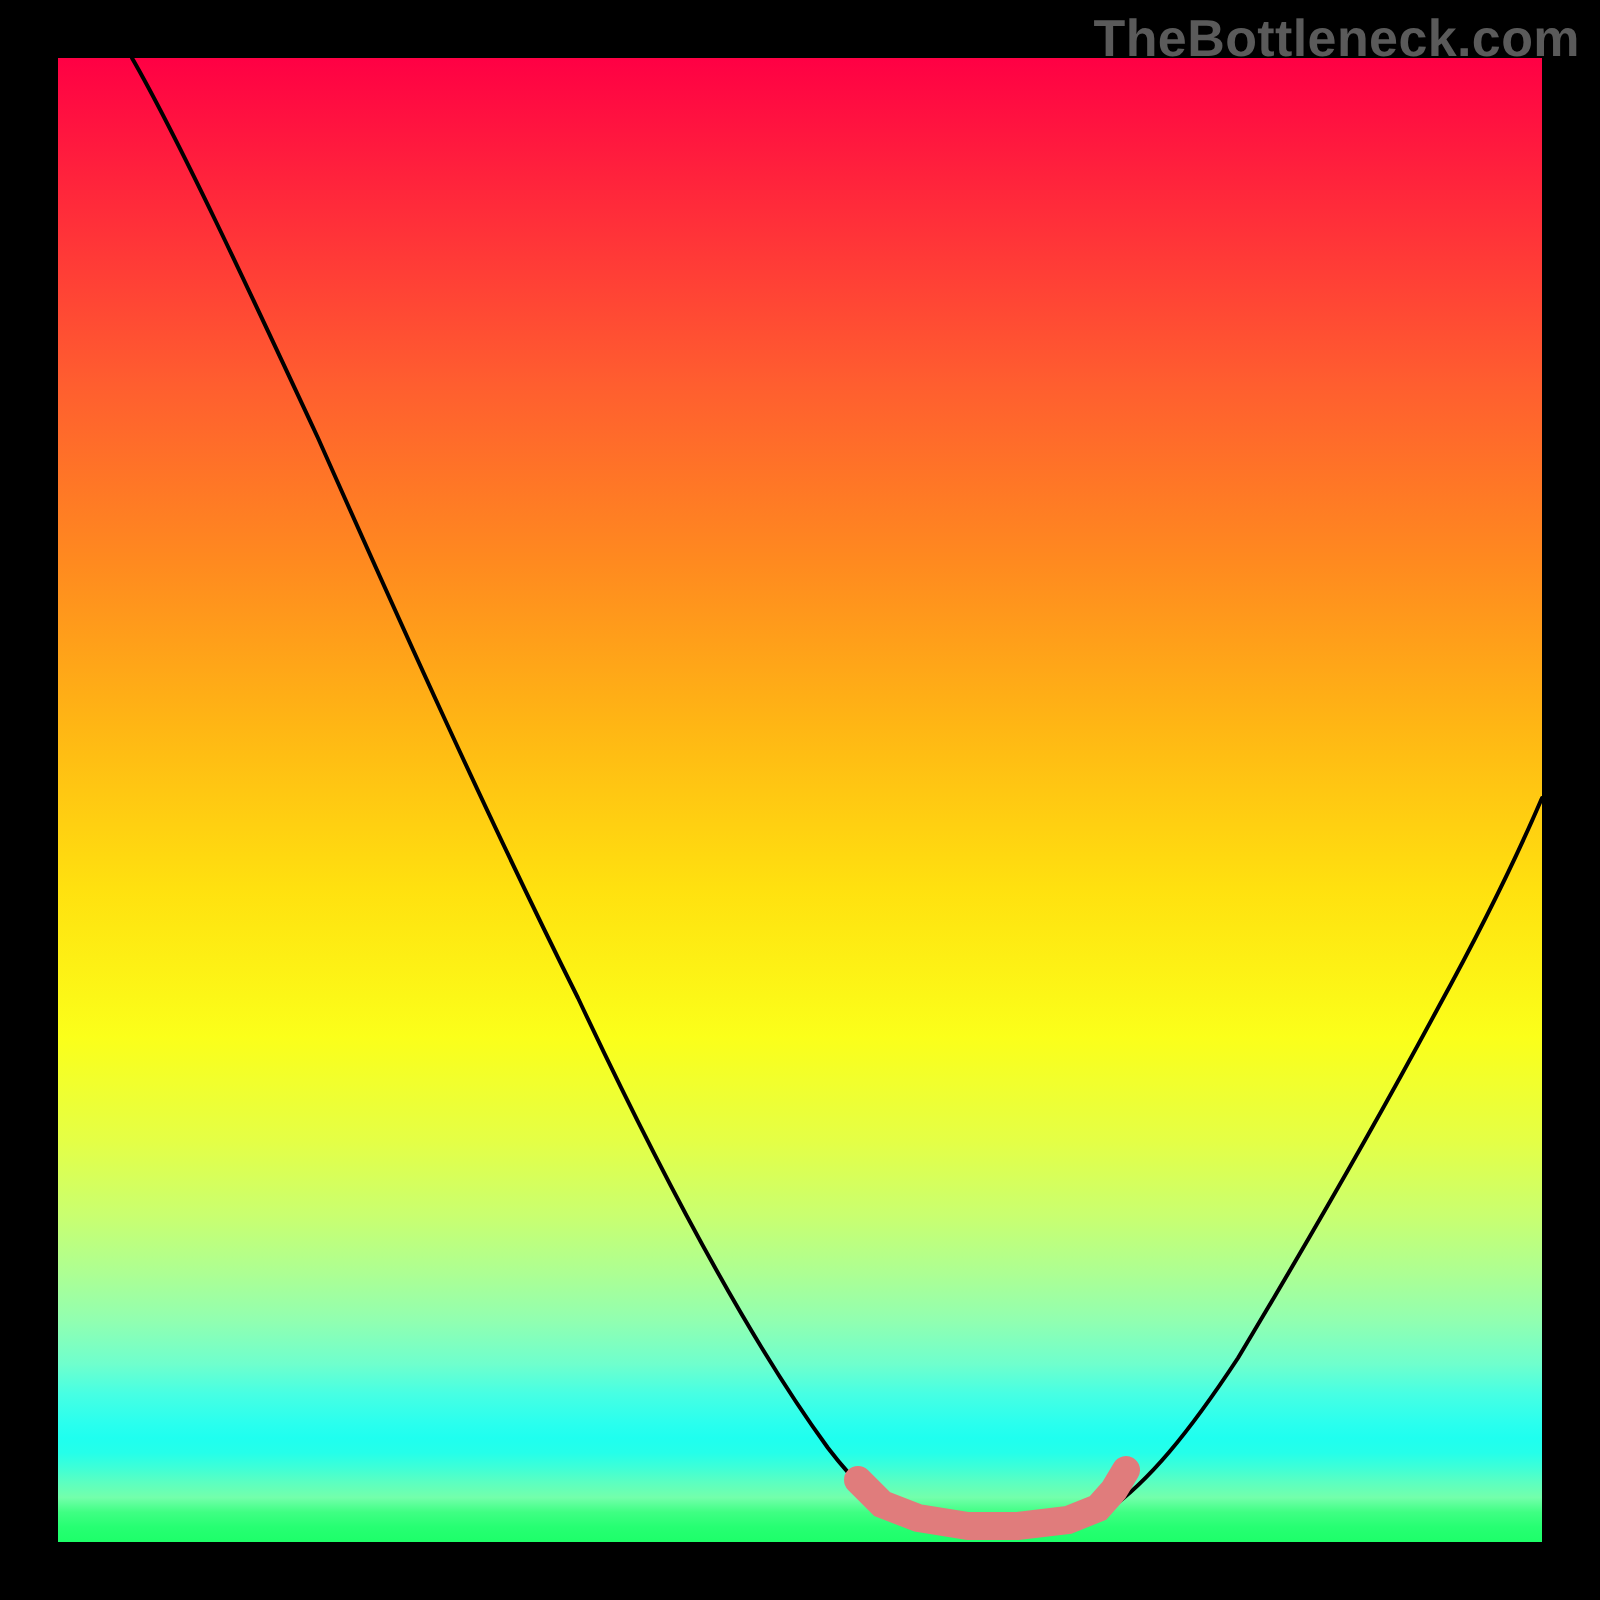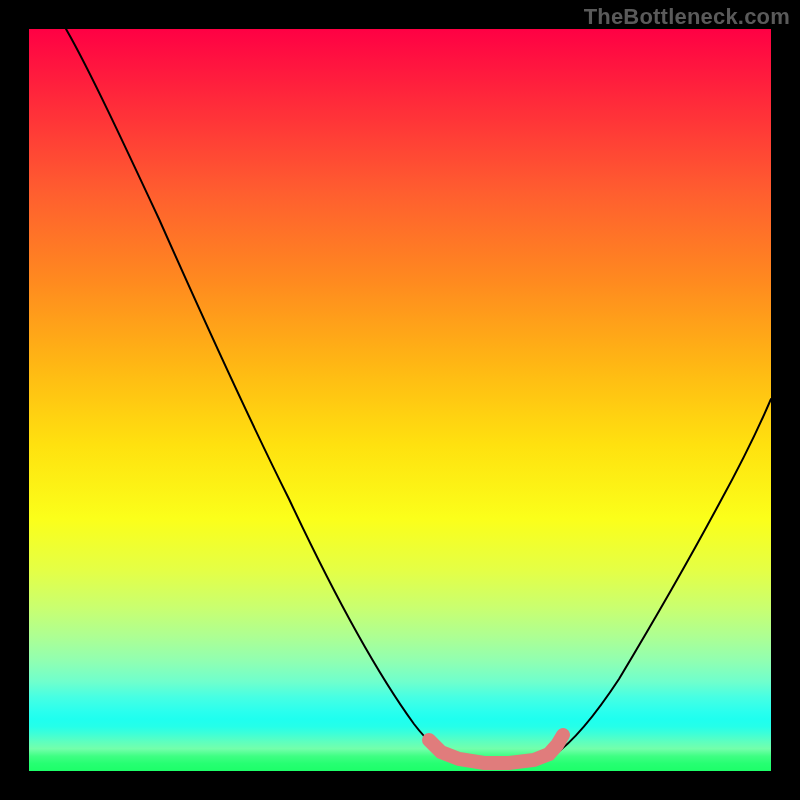--- a/index.html
+++ b/index.html
@@ -39,21 +39,21 @@
       #3fff83 98%,
       #26ff72 99%,
       #1dff69 100%
     );
   }
   .watermark {
     position: absolute;
     top: 4px;
     right: 10px;
     font-family: Arial, Helvetica, sans-serif;
-    font-size: 22px;
+    font-size: 26px;
     font-weight: 600;
     color: #5a5a5a;
     letter-spacing: 0.2px;
     user-select: none;
   }
   svg.curve {
     position: absolute;
     left: 0; top: 0;
     width: 742px; height: 742px;
     display: block;

